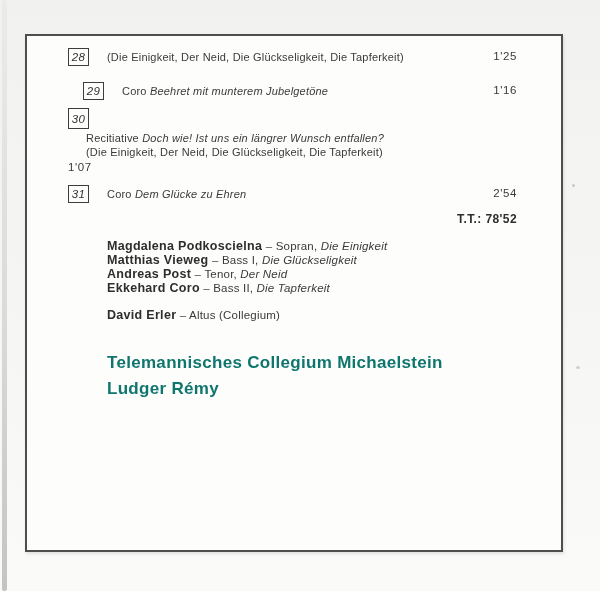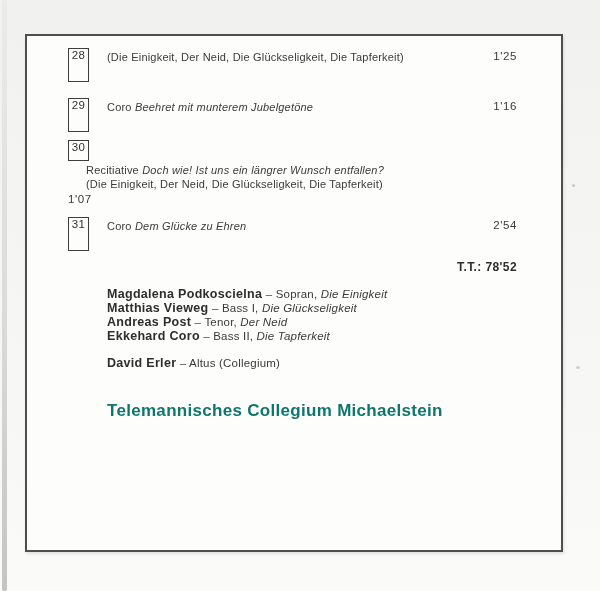--- a/index.html
+++ b/index.html
@@ -27,27 +27,27 @@
     width: 538px; height: 518px;
     background: #fdfdfc;
     border: 2px solid #4e4e4e;
     box-shadow: 1px 2px 3px rgba(0,0,0,0.10);
     padding: 12px 44px 0 41px;
   }
 
   
   .track-row { display: flex; align-items: flex-start; }
   .mb-16 { margin-bottom: 16px; }
-  .mb-8  { margin-bottom: 8px; }
+  .mb-8  { margin-bottom: 8px; margin-left: 15px; }
   .mb-12 { margin-bottom: 12px; flex-direction: column; }
   .num-box {
-    flex: 0 0 21px; width: 21px; height: 34px;
+    flex: 0 0 21px; width: 21px; height: 18px;
     border: 1.5px solid #3d3d3d;
-    display: flex; align-items: flex-start; justify-content: center;
-    font-size: 11.5px; color: #333; letter-spacing: 0.3px;
+    display: flex; align-items: center; justify-content: center;
+    font-size: 11.5px; color: #333; letter-spacing: 0.3px; font-style: italic;
   }
   .track-text {
     flex: 1; margin-left: 18px; padding-top: 2px;
     font-size: 11px; line-height: 14px; letter-spacing: 0.2px;
   }
   .track-type { font-style: normal; }
   .track-name { font-style: italic; }
   .track-sub { font-style: normal; }
   .track-time {
     flex: 0 0 auto; padding-top: 2px;
@@ -164,15 +164,16 @@
 
     <div class="soloist-line extra-soloist">
       <span class="soloist-name">David Erler</span>
       <span class="soloist-dash">–</span>
       <span class="soloist-role">Altus (Collegium)</span>
     </div>
   </div>
 
   <div class="ensemble-block">
     <div>Telemannisches Collegium Michaelstein</div>
+    <div>Ludger Rémy</div>
   </div>
 
 </div>
 
 </body></html>

